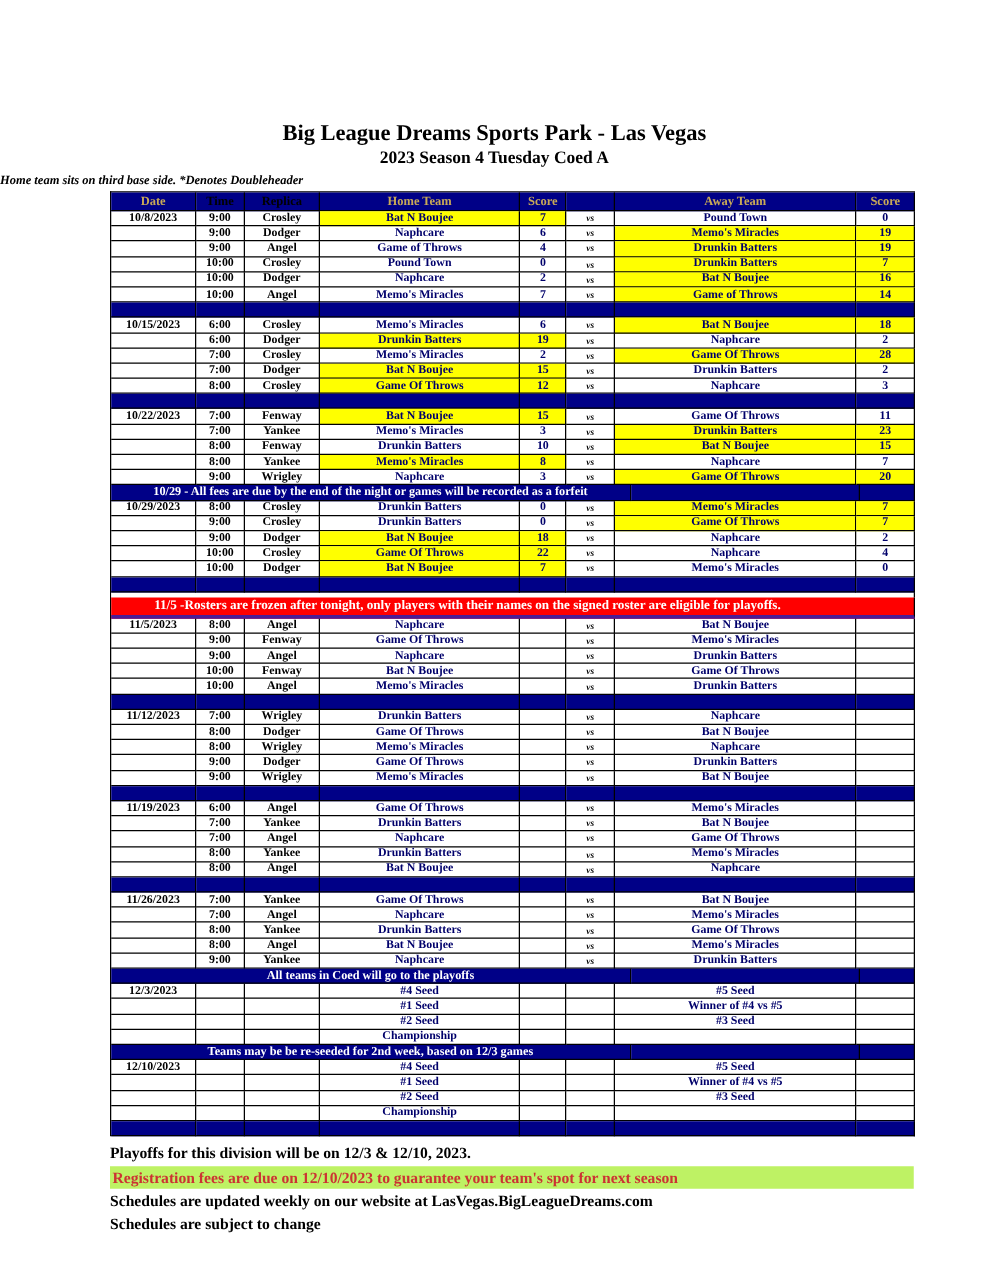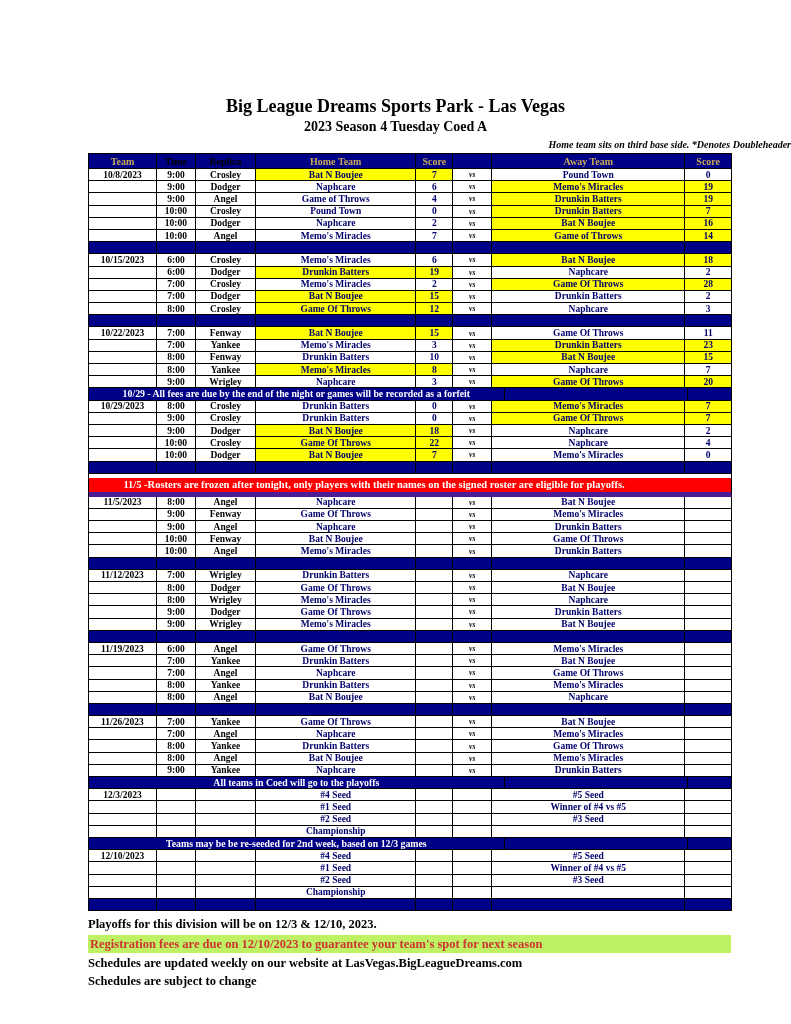--- a/index.html
+++ b/index.html
@@ -1,54 +1,54 @@
 <!DOCTYPE html>
 <html><head>
 <meta charset="utf-8">
 <style>
   html,body{margin:0;padding:0;background:#fff;}
   .doc{position:relative;width:791px;height:1024px;background:#ffffff;
        font-family:"Liberation Serif","DejaVu Serif",serif;overflow:hidden;}
   .title{margin-top:96px;text-align:center;font-size:18px;font-weight:bold;color:#000;}
   .subtitle{margin-top:2px;text-align:center;font-size:14px;font-weight:bold;color:#000;}
-  .note{margin-top:4px;text-align:right;font-size:10px;font-weight:bold;font-style:italic;color:#000;}
+  .note{margin-top:4px;text-align:left;font-size:10px;font-weight:bold;font-style:italic;color:#000;}
   .tbl{width:643px;margin:3px 0 0 88px;border-left:1px solid #000;border-top:1px solid #000;}
   .row{display:flex;height:12.2px;}
   .hdr-row{height:15px;}
   .cell{box-sizing:border-box;border-right:1px solid #000;border-bottom:1px solid #000;
         height:100%;display:flex;align-items:center;justify-content:center;
         font-weight:bold;font-size:9.5px;overflow:hidden;white-space:nowrap;}
   .c-date{width:70px}.c-time{width:40px}.c-replica{width:62px}.c-home{width:165px}
   .c-score{width:38px}.c-vs{width:40px}.c-away{width:199px}.c-score2{width:48px}
   .hdr{background:#000087;color:#C9A957;font-size:10px;}
   .date,.c-time,.c-replica{color:#000;}
   .team{color:#00006B;}
   .win{background:#FFFF00;}
   .vs{font-size:7.5px;font-style:italic;color:#000;}
   .sep{background:#000087;}
   .banner-merged{width:452px;background:#000087;color:#fff;font-size:9.8px;}
   .spacer{height:4px;border-right:1px solid #000;background:#fff;}
-  .red-banner{background:#FF0000;border-right:1px solid #000;border-bottom:5px solid #4c1d95;padding:1px 0;}
+  .red-banner{background:#FF0000;border-right:1px solid #000;border-bottom:3px solid #4c1d95;padding:1px 0;}
   .red-line{width:570px;text-align:center;color:#fff;font-weight:bold;font-size:10.5px;line-height:12px;
             white-space:nowrap;overflow:hidden;}
   .footer{margin:5px 0 0 88px;width:643px;}
   .f-line{font-size:12.5px;font-weight:bold;color:#000;line-height:16px;margin-top:2px;white-space:nowrap;}
   .f-highlight{background:#bef264;color:#CC3333;padding:1px 0 1px 2px;margin-top:3px;}
 </style>
 </head>
 <body>
 
 <div class="doc">
   <div class="title">Big League Dreams Sports Park - Las Vegas</div>
   <div class="subtitle">2023 Season 4 Tuesday Coed A</div>
   <div class="note">Home team sits on third base side.  *Denotes Doubleheader</div>
 
   <div class="tbl">
     <div class="row hdr-row">
-      <div class="cell hdr c-date">Team</div>
+      <div class="cell hdr c-date">Date</div>
       <div class="cell hdr c-time">Time</div>
       <div class="cell hdr c-replica">Replica</div>
       <div class="cell hdr c-home">Home Team</div>
       <div class="cell hdr c-score">Score</div>
       <div class="cell hdr c-vs"></div>
       <div class="cell hdr c-away">Away Team</div>
       <div class="cell hdr c-score2">Score</div>
     </div>
     <div>
         <div class="row">

